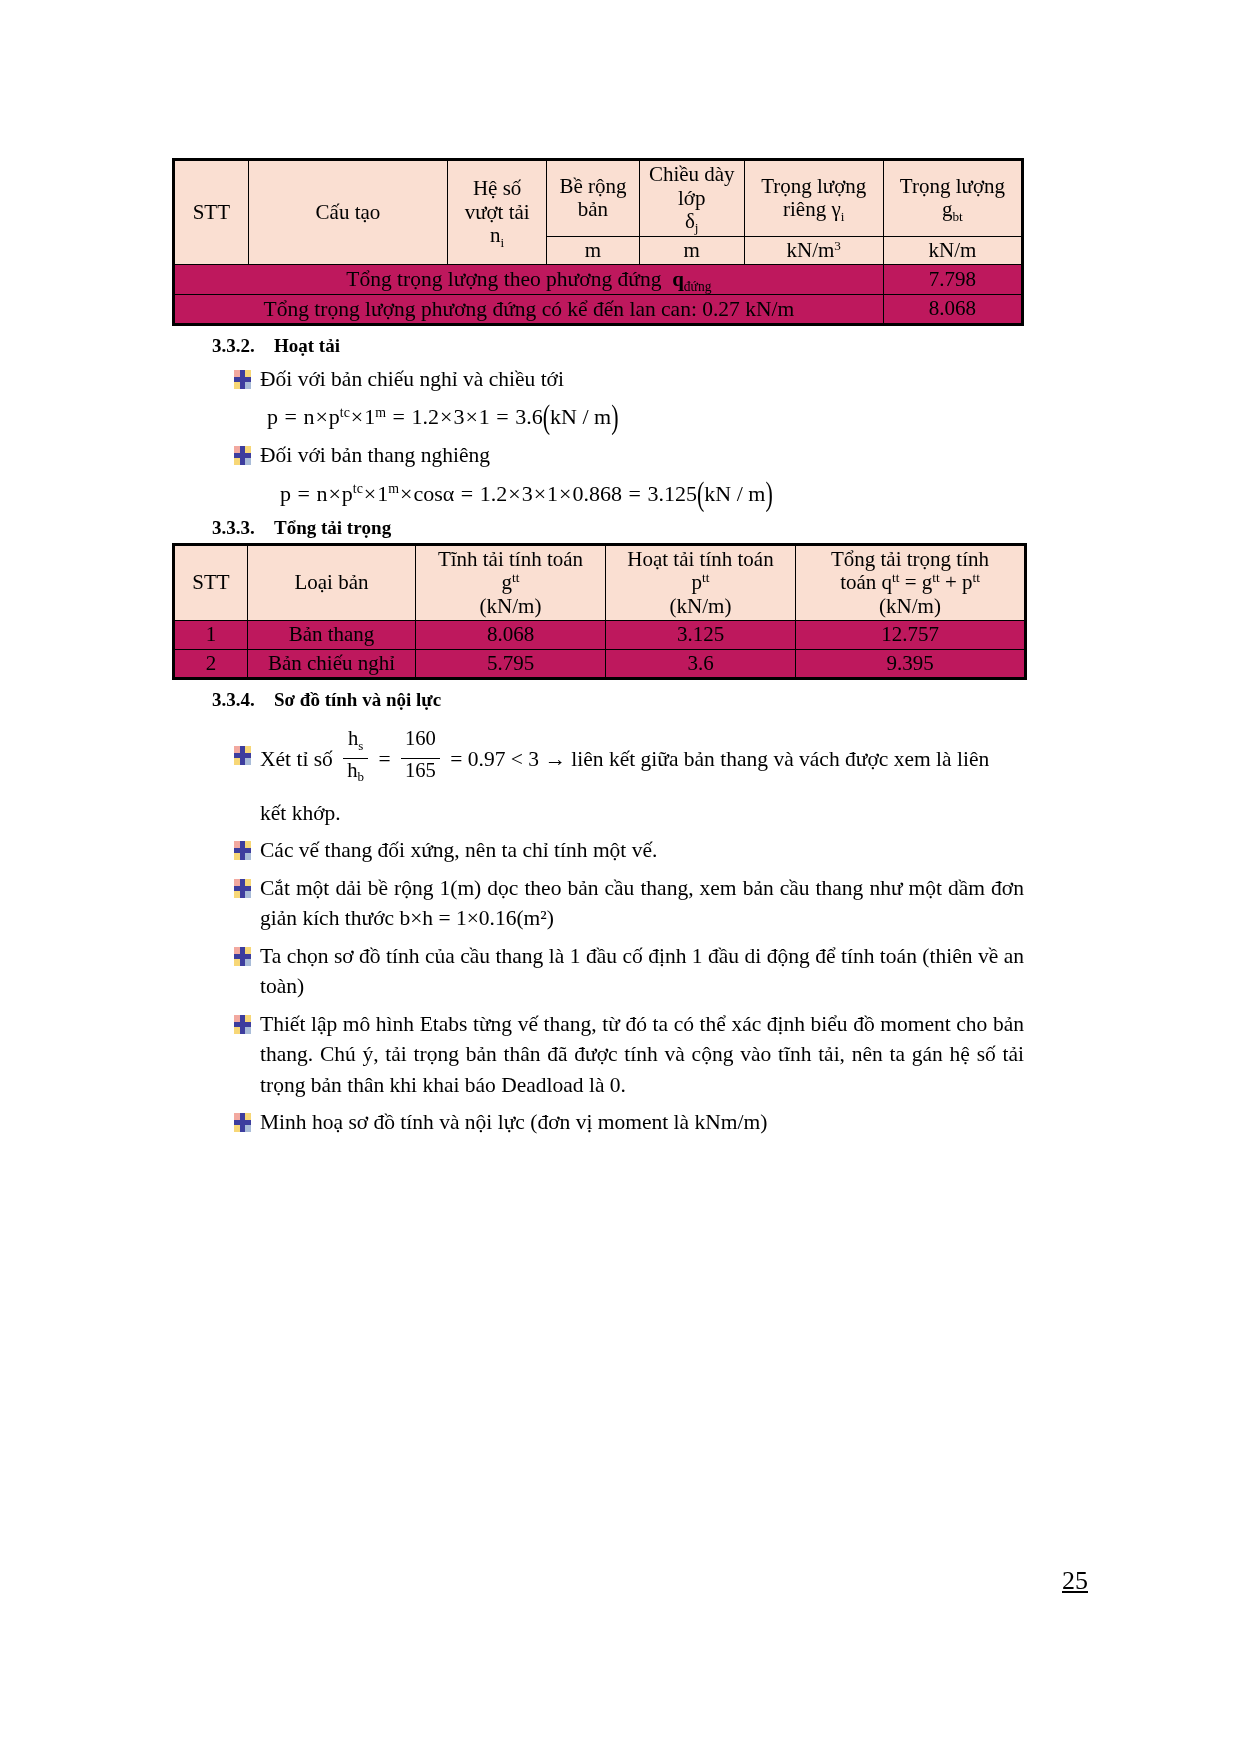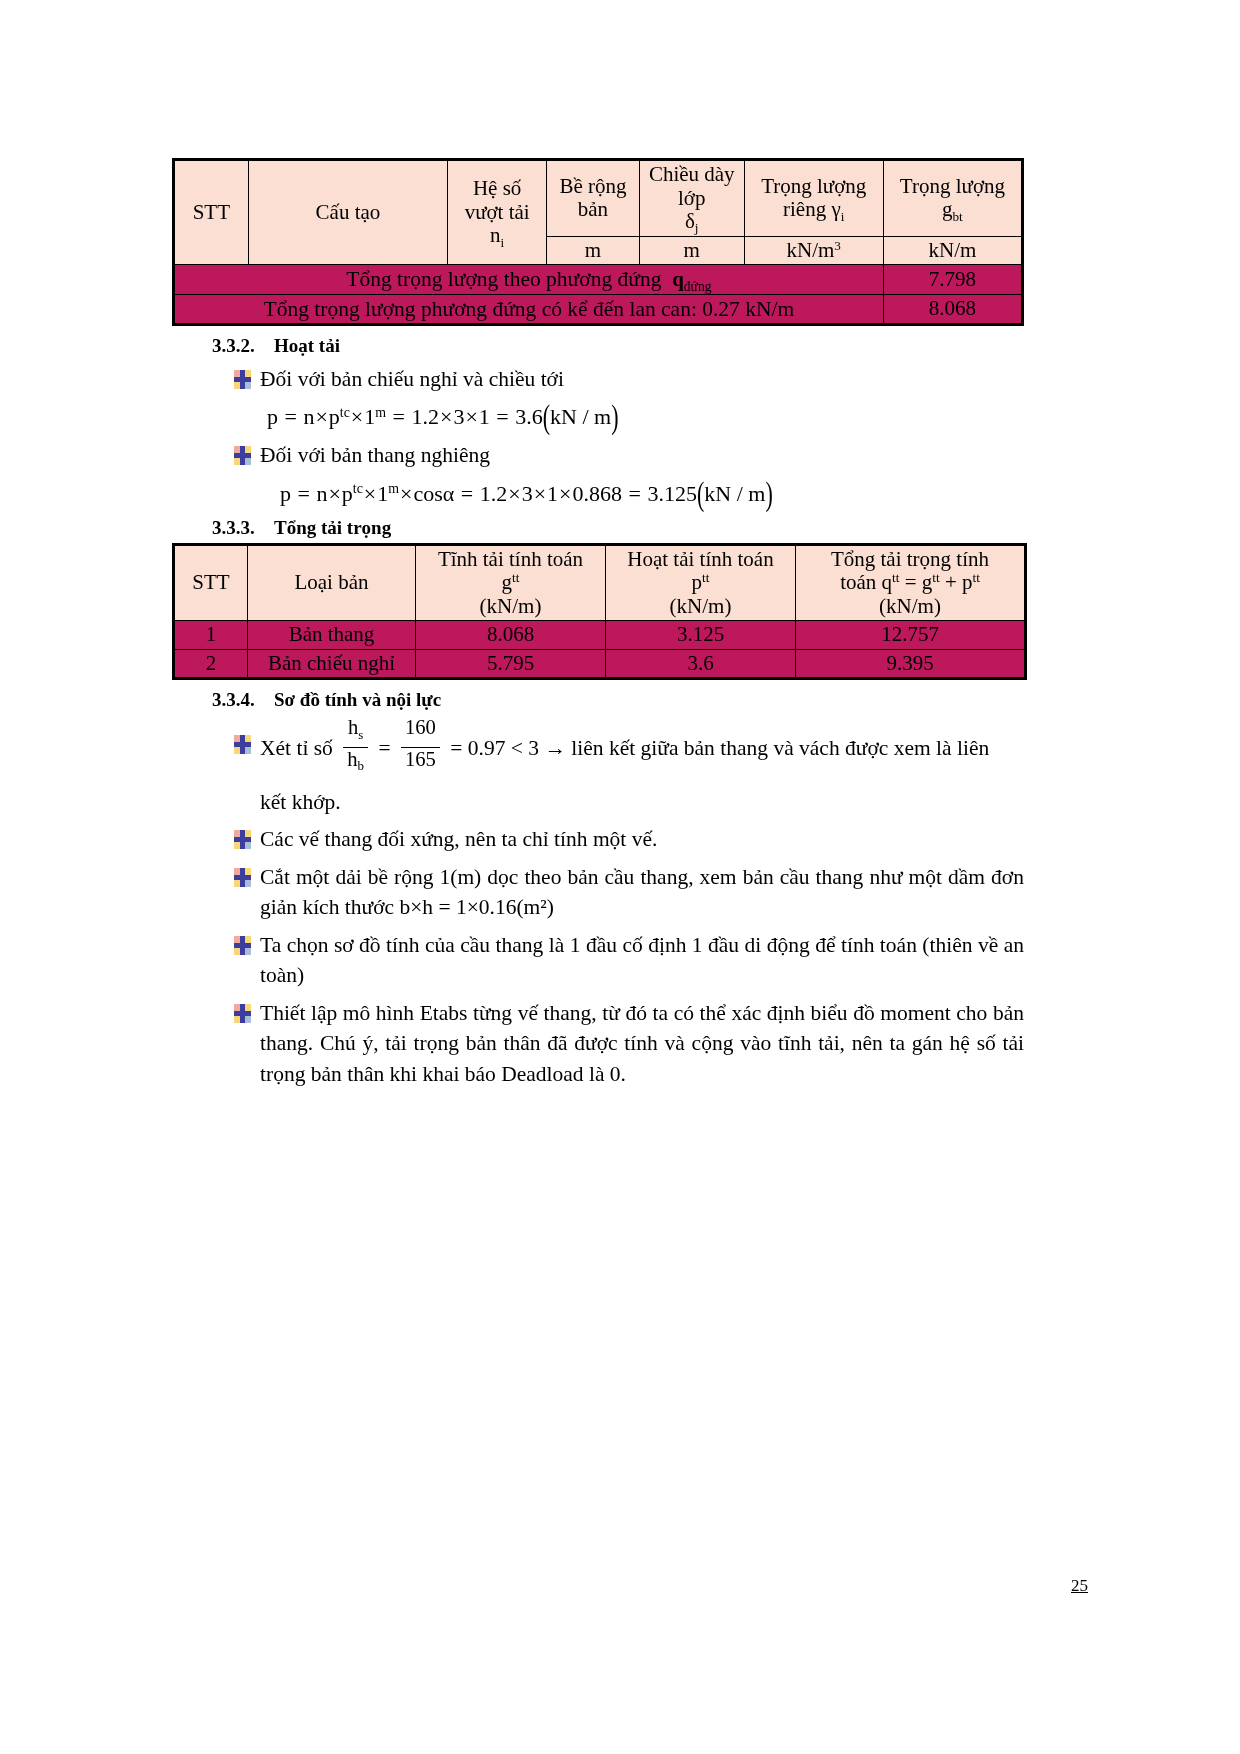--- a/index.html
+++ b/index.html
@@ -150,21 +150,21 @@
     font-size: 21.5px;
     line-height: 1.42;
     margin: 16px 0 2px 88px;
   }
 
   
   .page-number {
     position: absolute;
     right: 152px;
     bottom: 158px;
-    font-size: 17px;
+    font-size: 26px;
     text-decoration: underline;
   }
 </style>
 </head>
 <body>
 
 <div class="page">
   <div class="content">
 
     <table class="doc t1">
@@ -314,21 +314,21 @@
           <td class="white">3.6</td>
           <td class="white">9.395</td>
         </tr>
       </tbody>
     </table>
 
     <div class="h3">
       <span class="num">3.3.4.</span><span>Sơ đồ tính và nội lực</span>
     </div>
 
-    <div class="bullet-row" style="margin-top:6px">
+    <div class="bullet-row" style="margin-top:17px">
       <span class="bullet-icon" style="margin-top:18px">
         <i class="q1"></i>
           <i class="q2"></i>
           <i class="q3"></i>
           <i class="q4"></i>
           <i class="v"></i>
           <i class="h"></i>
       </span>
       <span class="bullet-text">
         <span>Xét tỉ số</span>
@@ -393,17 +393,28 @@
         <i class="q1"></i>
           <i class="q2"></i>
           <i class="q3"></i>
           <i class="q4"></i>
           <i class="v"></i>
           <i class="h"></i>
       </span>
       <span class="bullet-text just">Thiết lập mô hình Etabs từng vế thang, từ đó ta có thể xác định biểu đồ moment cho bản thang. Chú ý, tải trọng bản thân đã được tính và cộng vào tĩnh tải, nên ta gán hệ số tải trọng bản thân khi khai báo Deadload là 0.</span>
     </div>
 
+    <div class="bullet-row">
+      <span class="bullet-icon">
+        <i class="q1"></i>
+          <i class="q2"></i>
+          <i class="q3"></i>
+          <i class="q4"></i>
+          <i class="v"></i>
+          <i class="h"></i>
+      </span>
+      <span class="bullet-text">Minh hoạ sơ đồ tính và nội lực (đơn vị moment là kNm/m)</span>
+    </div>
 
   </div>
 
   <div class="page-number">25</div>
 </div>
 
 </body></html>

